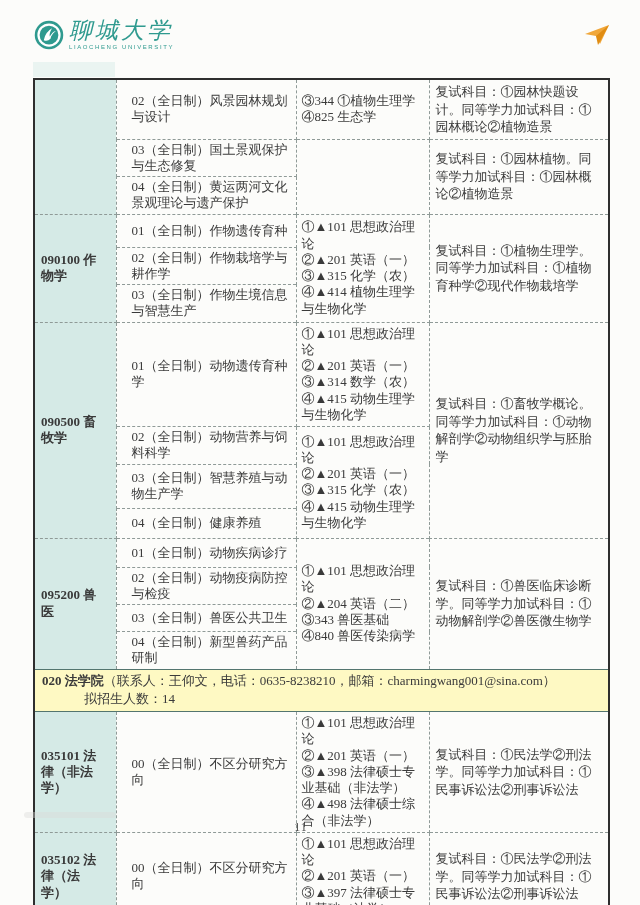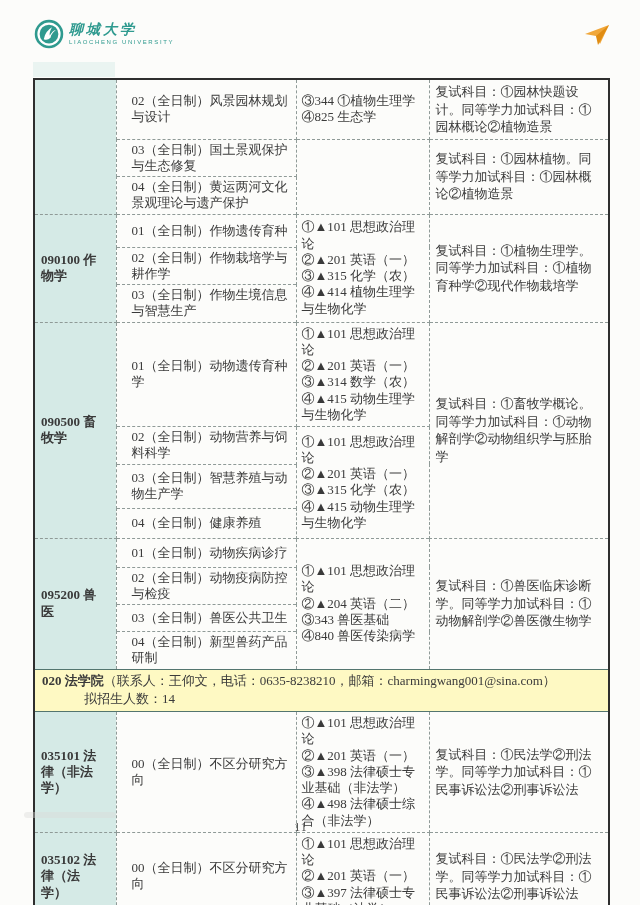--- a/index.html
+++ b/index.html
@@ -5,21 +5,21 @@
   html,body{margin:0;padding:0;}
   body{
     width:640px;height:905px;overflow:hidden;position:relative;
     background:#fcfcfa;
     font-family:"Liberation Serif","DejaVu Serif",serif;
     color:#3a3a3a;
   }
   
   .logo{position:absolute;left:34px;top:19px;display:flex;align-items:center;gap:5px;}
   .logo-txt{display:flex;flex-direction:column;line-height:1;}
-  .logo-cn{font-size:14px;font-weight:bold;font-style:italic;color:#2f9a8f;letter-spacing:3px;}
+  .logo-cn{font-size:23px;font-weight:normal;font-style:italic;color:#2f9a8f;letter-spacing:3px;}
   .logo-en{font-size:6px;color:#2f9a8f;letter-spacing:1.6px;margin-top:2px;font-family:"Liberation Sans",sans-serif;}
   .slogan{position:absolute;right:30px;top:24px;display:flex;align-items:center;gap:6px;}
   .slogan-txt{font-size:17px;font-weight:bold;font-style:italic;color:#3d6c8f;letter-spacing:3px;}
   
   .ghost{position:absolute;left:33px;top:62px;width:82px;height:15px;background:#d5eae6;opacity:.45;}
   table.adm{
     position:absolute;left:33px;top:78px;width:575px;
     border-collapse:collapse;table-layout:fixed;
     border:2px solid #2e2e2e;
     font-size:13px;line-height:1.25;

